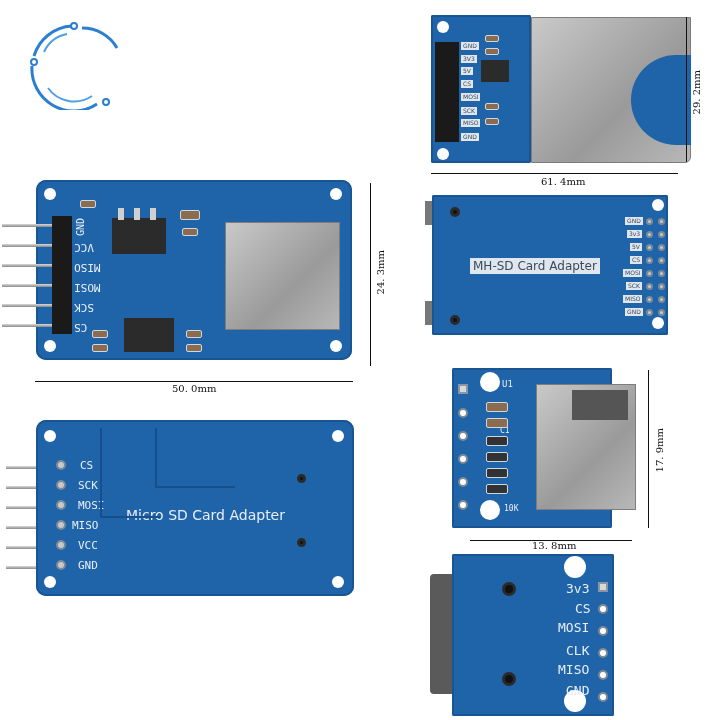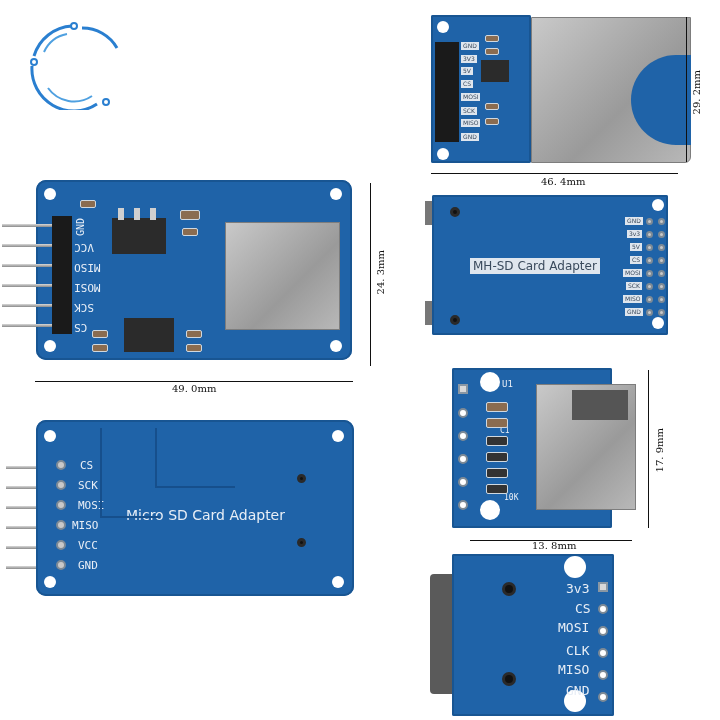--- a/index.html
+++ b/index.html
@@ -52,21 +52,21 @@
   <div class="silkbox" style="left:30px;top:104px;">MISO</div>
   <div class="silkbox" style="left:30px;top:118px;">GND</div>
   <div class="comp" style="left:50px;top:45px;width:28px;height:22px;"></div>
   <div class="smd" style="left:54px;top:20px;width:14px;height:7px;"></div>
   <div class="smd" style="left:54px;top:33px;width:14px;height:7px;"></div>
   <div class="smd" style="left:54px;top:88px;width:14px;height:7px;"></div>
   <div class="smd" style="left:54px;top:103px;width:14px;height:7px;"></div>
   <div class="slot" style="left:100px;top:2px;width:160px;height:146px;border-radius:0 0 6px 0;"></div>
   <div class="abs" style="left:200px;top:40px;width:60px;height:90px;background:#1f63a8;border-radius:60px 0 0 60px;"></div>
   <div class="dim" style="left:0;top:158px;width:247px;height:1px;"></div>
-  <div class="dimlabel" style="left:110px;top:161px;">46. 4mm</div>
+  <div class="dimlabel" style="left:110px;top:161px;">61. 4mm</div>
   <div class="dim" style="left:255px;top:2px;width:1px;height:145px;"></div>
   <div class="dimlabel vert" style="left:260px;top:55px;">29. 2mm</div>
 </div>
 
 <div class="abs" style="left:0;top:180px;width:395px;height:215px;">
   <div class="pcb" style="left:36px;top:0;width:316px;height:180px;"></div>
   <div class="hole" style="left:44px;top:8px;width:12px;height:12px;"></div>
   <div class="hole" style="left:330px;top:8px;width:12px;height:12px;"></div>
   <div class="hole" style="left:44px;top:160px;width:12px;height:12px;"></div>
   <div class="hole" style="left:330px;top:160px;width:12px;height:12px;"></div>
@@ -90,21 +90,21 @@
   <div class="comp" style="left:124px;top:138px;width:50px;height:34px;"></div>
   <div class="smd" style="left:80px;top:20px;width:16px;height:8px;"></div>
   <div class="smd" style="left:180px;top:30px;width:20px;height:10px;"></div>
   <div class="smd" style="left:182px;top:48px;width:16px;height:8px;"></div>
   <div class="smd" style="left:92px;top:150px;width:16px;height:8px;"></div>
   <div class="smd" style="left:92px;top:164px;width:16px;height:8px;"></div>
   <div class="smd" style="left:186px;top:150px;width:16px;height:8px;"></div>
   <div class="smd" style="left:186px;top:164px;width:16px;height:8px;"></div>
   <div class="slot" style="left:225px;top:42px;width:115px;height:108px;"></div>
   <div class="dim" style="left:35px;top:201px;width:318px;height:1px;"></div>
-  <div class="dimlabel" style="left:172px;top:203px;">49. 0mm</div>
+  <div class="dimlabel" style="left:172px;top:203px;">50. 0mm</div>
   <div class="dim" style="left:370px;top:3px;width:1px;height:183px;"></div>
   <div class="dimlabel vert" style="left:375px;top:70px;">24. 3mm</div>
 </div>
 
 <div class="abs" style="left:420px;top:193px;width:260px;height:145px;">
   <div class="abs" style="left:5px;top:8px;width:12px;height:24px;background:#777;"></div>
   <div class="abs" style="left:5px;top:108px;width:12px;height:24px;background:#777;"></div>
   <div class="pcb" style="left:12px;top:2px;width:236px;height:140px;border-radius:2px;"></div>
   <div class="dhole" style="left:30px;top:14px;width:10px;height:10px;"></div>
   <div class="dhole" style="left:30px;top:122px;width:10px;height:10px;"></div>
@@ -173,21 +173,21 @@
   <div class="hole" style="left:40px;top:12px;width:20px;height:20px;"></div>
   <div class="hole" style="left:40px;top:140px;width:20px;height:20px;"></div>
   <div class="padsq" style="left:18px;top:24px;width:10px;height:10px;"></div>
   <div class="pad" style="left:18px;top:48px;width:10px;height:10px;background:#fff;"></div>
   <div class="pad" style="left:18px;top:71px;width:10px;height:10px;background:#fff;"></div>
   <div class="pad" style="left:18px;top:94px;width:10px;height:10px;background:#fff;"></div>
   <div class="pad" style="left:18px;top:117px;width:10px;height:10px;background:#fff;"></div>
   <div class="pad" style="left:18px;top:140px;width:10px;height:10px;background:#fff;"></div>
   <div class="silk" style="left:62px;top:20px;font-size:9px;">U1</div>
   <div class="silk" style="left:60px;top:67px;font-size:8px;">C1</div>
-  <div class="silk" style="left:64px;top:134px;font-size:8px;">10K</div>
+  <div class="silk" style="left:64px;top:145px;font-size:8px;">10K</div>
   <div class="smd" style="left:46px;top:42px;width:22px;height:10px;"></div>
   <div class="smd" style="left:46px;top:58px;width:22px;height:10px;"></div>
   <div class="smd" style="left:46px;top:76px;width:22px;height:10px;background:#333;"></div>
   <div class="smd" style="left:46px;top:92px;width:22px;height:10px;background:#333;"></div>
   <div class="smd" style="left:46px;top:108px;width:22px;height:10px;background:#333;"></div>
   <div class="smd" style="left:46px;top:124px;width:22px;height:10px;background:#333;"></div>
   <div class="slot" style="left:96px;top:24px;width:100px;height:126px;"></div>
   <div class="abs" style="left:132px;top:30px;width:56px;height:30px;background:#555;"></div>
   <div class="dim" style="left:30px;top:180px;width:162px;height:1px;"></div>
   <div class="dimlabel" style="left:92px;top:180px;">13. 8mm</div>

